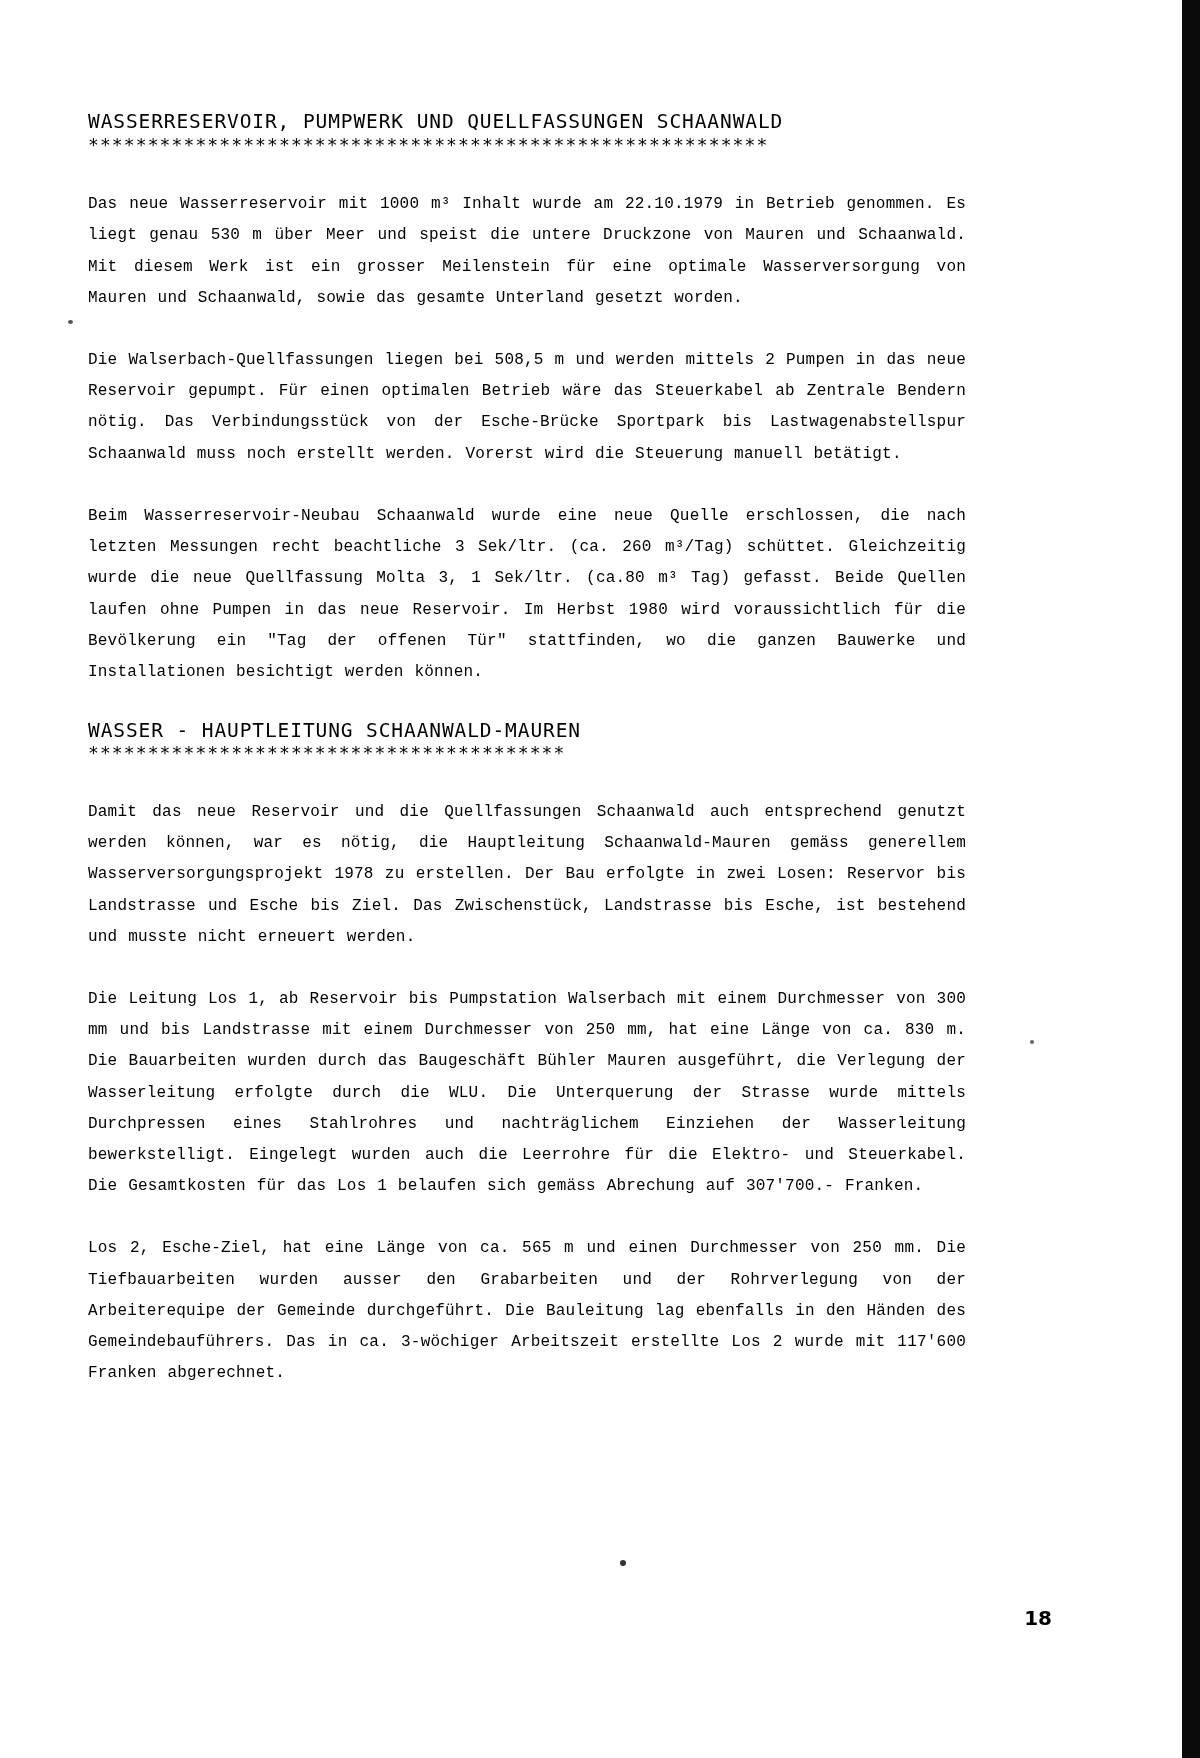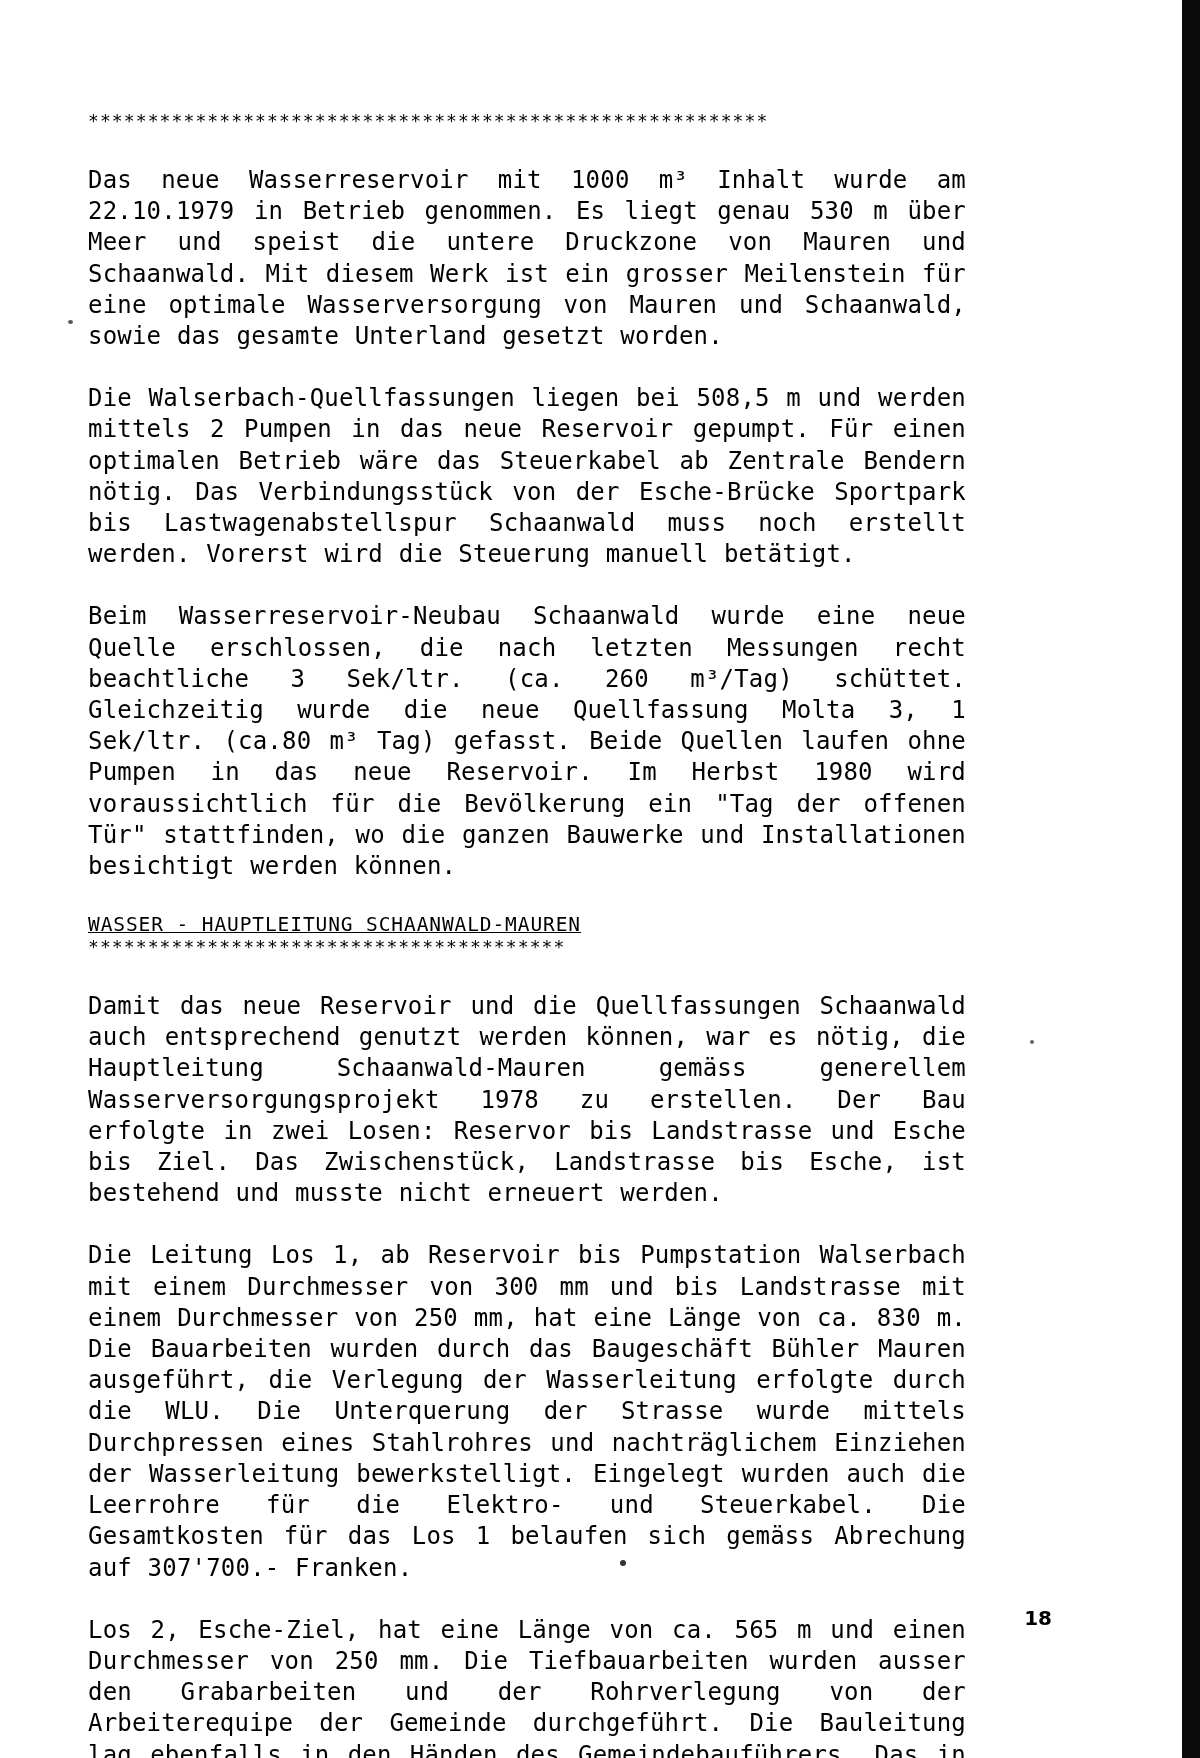--- a/index.html
+++ b/index.html
@@ -55,36 +55,36 @@
   .stars {
     font-size: 18px;
     letter-spacing: 1.1px;
     white-space: pre;
     margin: 2px 0 0 0;
     line-height: 1.05;
     overflow: hidden;
   }
   .stars.short { }
   p.body {
-    font-size: 24px;
+    font-size: 16px;
     line-height: 31.2px;
     margin: 0;
     text-align: justify;
     text-justify: inter-word;
     letter-spacing: 0.2px;
     word-spacing: 1px;
+    font-family: Liberation Mono, monospace;
   }
   .gap-lg { height: 34px; }
   .gap-md { height: 31px; }
   .section-head {
     font-size: 19.5px;
     letter-spacing: 0.9px;
     white-space: pre;
     margin: 0;
-    text-decoration: underline;
   }
   .page-number {
     position: absolute;
     right: 148px;
     bottom: 128px;
     font-family: "DejaVu Sans", sans-serif;
     font-weight: bold;
     font-size: 20px;
   }
   .speck {
@@ -103,20 +103,21 @@
 
   <div class="edge-strip"></div>
   <div class="edge-strip-inner"></div>
 
   <div class="speck s1"></div>
   <div class="speck s2"></div>
   <div class="speck s3"></div>
 
   <div class="content">
 
+    <div class="doc-title">WASSERRESERVOIR, PUMPWERK UND QUELLFASSUNGEN SCHAANWALD</div>
     <div class="stars">*********************************************************</div>
 
     <div class="gap-lg"></div>
     <p class="body">Das neue Wasserreservoir mit 1000 m³ Inhalt wurde am 22.10.1979 in Betrieb genommen. Es liegt genau 530 m über Meer und speist die untere Druckzone von Mauren und Schaanwald. Mit diesem Werk ist ein grosser Meilenstein für eine optimale Wasserversorgung von Mauren und Schaanwald, sowie das gesamte Unterland gesetzt worden.</p>
 
     <div class="gap-md"></div>
     <p class="body">Die Walserbach-Quellfassungen liegen bei 508,5 m und werden mittels 2 Pumpen in das neue Reservoir gepumpt. Für einen optimalen Betrieb wäre das Steuerkabel ab Zentrale Bendern nötig. Das Verbindungsstück von der Esche-Brücke Sportpark bis Lastwagenabstellspur Schaanwald muss noch erstellt werden. Vorerst wird die Steuerung manuell betätigt.</p>
 
     <div class="gap-md"></div>
     <p class="body">Beim Wasserreservoir-Neubau Schaanwald wurde eine neue Quelle erschlossen, die nach letzten Messungen recht beachtliche 3 Sek/ltr. (ca. 260 m³/Tag) schüttet. Gleichzeitig wurde die neue Quellfassung Molta 3, 1 Sek/ltr. (ca.80 m³ Tag) gefasst. Beide Quellen laufen ohne Pumpen in das neue Reservoir. Im Herbst 1980 wird voraussichtlich für die Bevölkerung ein "Tag der offenen Tür" stattfinden, wo die ganzen Bauwerke und Installationen besichtigt werden können.</p>

